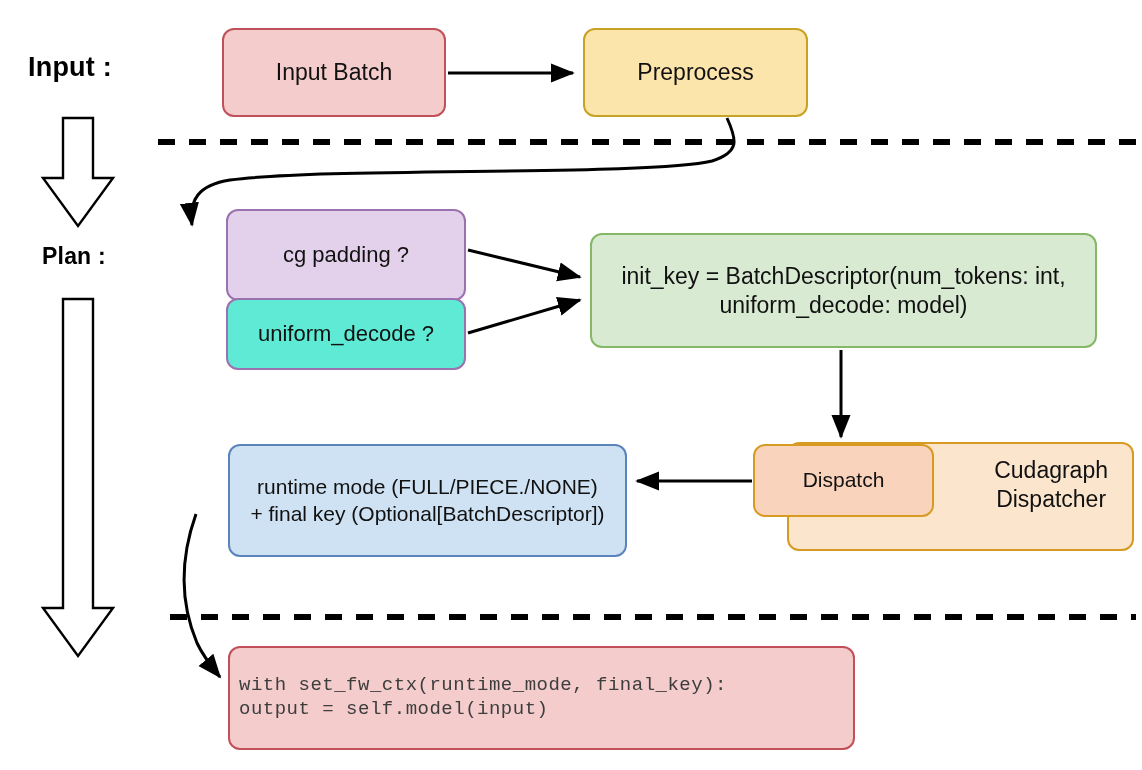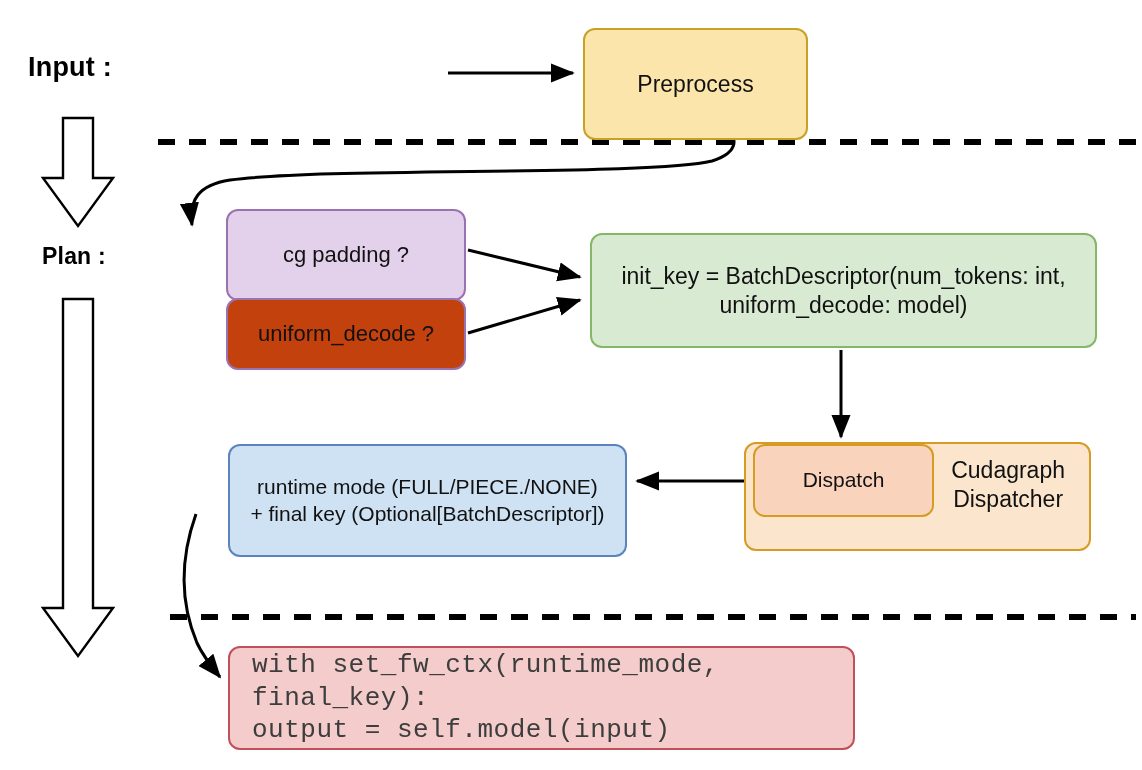--- a/index.html
+++ b/index.html
@@ -9,31 +9,31 @@
   .svglayer{position:absolute;left:0;top:0;width:1142px;height:770px;pointer-events:none;}
 
   .node{position:absolute;box-sizing:border-box;display:flex;align-items:center;justify-content:center;
         text-align:center;border-radius:12px;border-width:2px;border-style:solid;line-height:1.25;}
   .node span{display:block;white-space:pre-line;}
 
   .stage-label{position:absolute;font-weight:bold;color:#000;letter-spacing:0.2px;margin-top:12px;}
 
   
   #n-input-batch{left:222px;top:28px;width:224px;height:89px;background:#f4cccc;border-color:#c0505a;font-size:23px;color:#111;}
-  #n-preprocess{left:583px;top:28px;width:225px;height:112px;background:#fce5ab;border-color:#c8a227;font-size:23px;color:#111;}
+  #n-preprocess{left:583px;top:28px;width:225px;height:89px;background:#fce5ab;border-color:#c8a227;font-size:23px;color:#111;}
   #n-cg-padding{left:226px;top:209px;width:240px;height:92px;background:#e3d0ea;border-color:#9b72b0;font-size:22px;color:#111;}
-  #n-uniform-decode{left:226px;top:298px;width:240px;height:72px;background:#c2410c;border-color:#9b72b0;font-size:22px;color:#111;}
+  #n-uniform-decode{left:226px;top:298px;width:240px;height:72px;background:#5eead4;border-color:#9b72b0;font-size:22px;color:#111;}
   #n-init-key{left:590px;top:233px;width:507px;height:115px;background:#d9ead3;border-color:#84b766;font-size:23px;color:#111;}
   #n-runtime-mode{left:228px;top:444px;width:399px;height:113px;background:#cfe2f3;border-color:#5b84bd;font-size:21px;color:#111;}
-  #n-cudagraph-dispatcher{left:744px;top:442px;width:347px;height:109px;background:#fce5cd;border-color:#d79b23;font-size:23px;color:#111;
+  #n-cudagraph-dispatcher{left:787px;top:442px;width:347px;height:109px;background:#fce5cd;border-color:#d79b23;font-size:23px;color:#111;
         align-items:flex-start;justify-content:flex-end;padding:12px 24px 2px 0;}
   #n-dispatch{left:753px;top:444px;width:181px;height:73px;background:#fad3bc;border-color:#d79b23;font-size:21px;color:#111;}
   #n-code{left:228px;top:646px;width:627px;height:104px;background:#f4cccc;border-color:#c0505a;
-        font-family:"Liberation Mono","DejaVu Sans Mono",monospace;font-size:26px;color:#3d3d3d;
-        justify-content:flex-start;padding-left:22px;text-align:left;letter-spacing:0.5px;}
+        font-family:"Liberation Mono","DejaVu Sans Mono",monospace;font-size:19px;color:#3d3d3d;
+        justify-content:flex-start;padding-left:9px;text-align:left;letter-spacing:0.5px;}
   #n-code span{text-align:left;}
 
   #lbl-input{left:28px;top:40px;font-size:27px;}
   #lbl-plan{left:42px;top:231px;font-size:23px;}
   #lbl-execute{left:8px;top:666px;font-size:27px;}
 </style>
 </head>
 <body>
 
 <div id="stage">
@@ -68,20 +68,23 @@
     <line x1="841" y1="350" x2="841" y2="437" stroke="#000" stroke-width="3" marker-end="url(#ah)"></line>
 
     <line x1="752" y1="481" x2="637" y2="481" stroke="#000" stroke-width="3" marker-end="url(#ah)"></line>
 
     <path d="M196,514 C181,556 179,600 197,643 C203,656 211,666 220,677" fill="none" stroke="#000" stroke-width="3" marker-end="url(#ah)"></path>
   </svg>
 
   <div class="stage-label" id="lbl-input">Input :</div>
   <div class="stage-label" id="lbl-plan">Plan :</div>
 
+  <div class="node" id="n-input-batch">
+    <span>Input Batch</span>
+  </div>
 
   <div class="node" id="n-preprocess">
     <span>Preprocess</span>
   </div>
 
   <div class="node" id="n-cg-padding">
     <span>cg padding ?</span>
   </div>
 
   <div class="node" id="n-uniform-decode">

